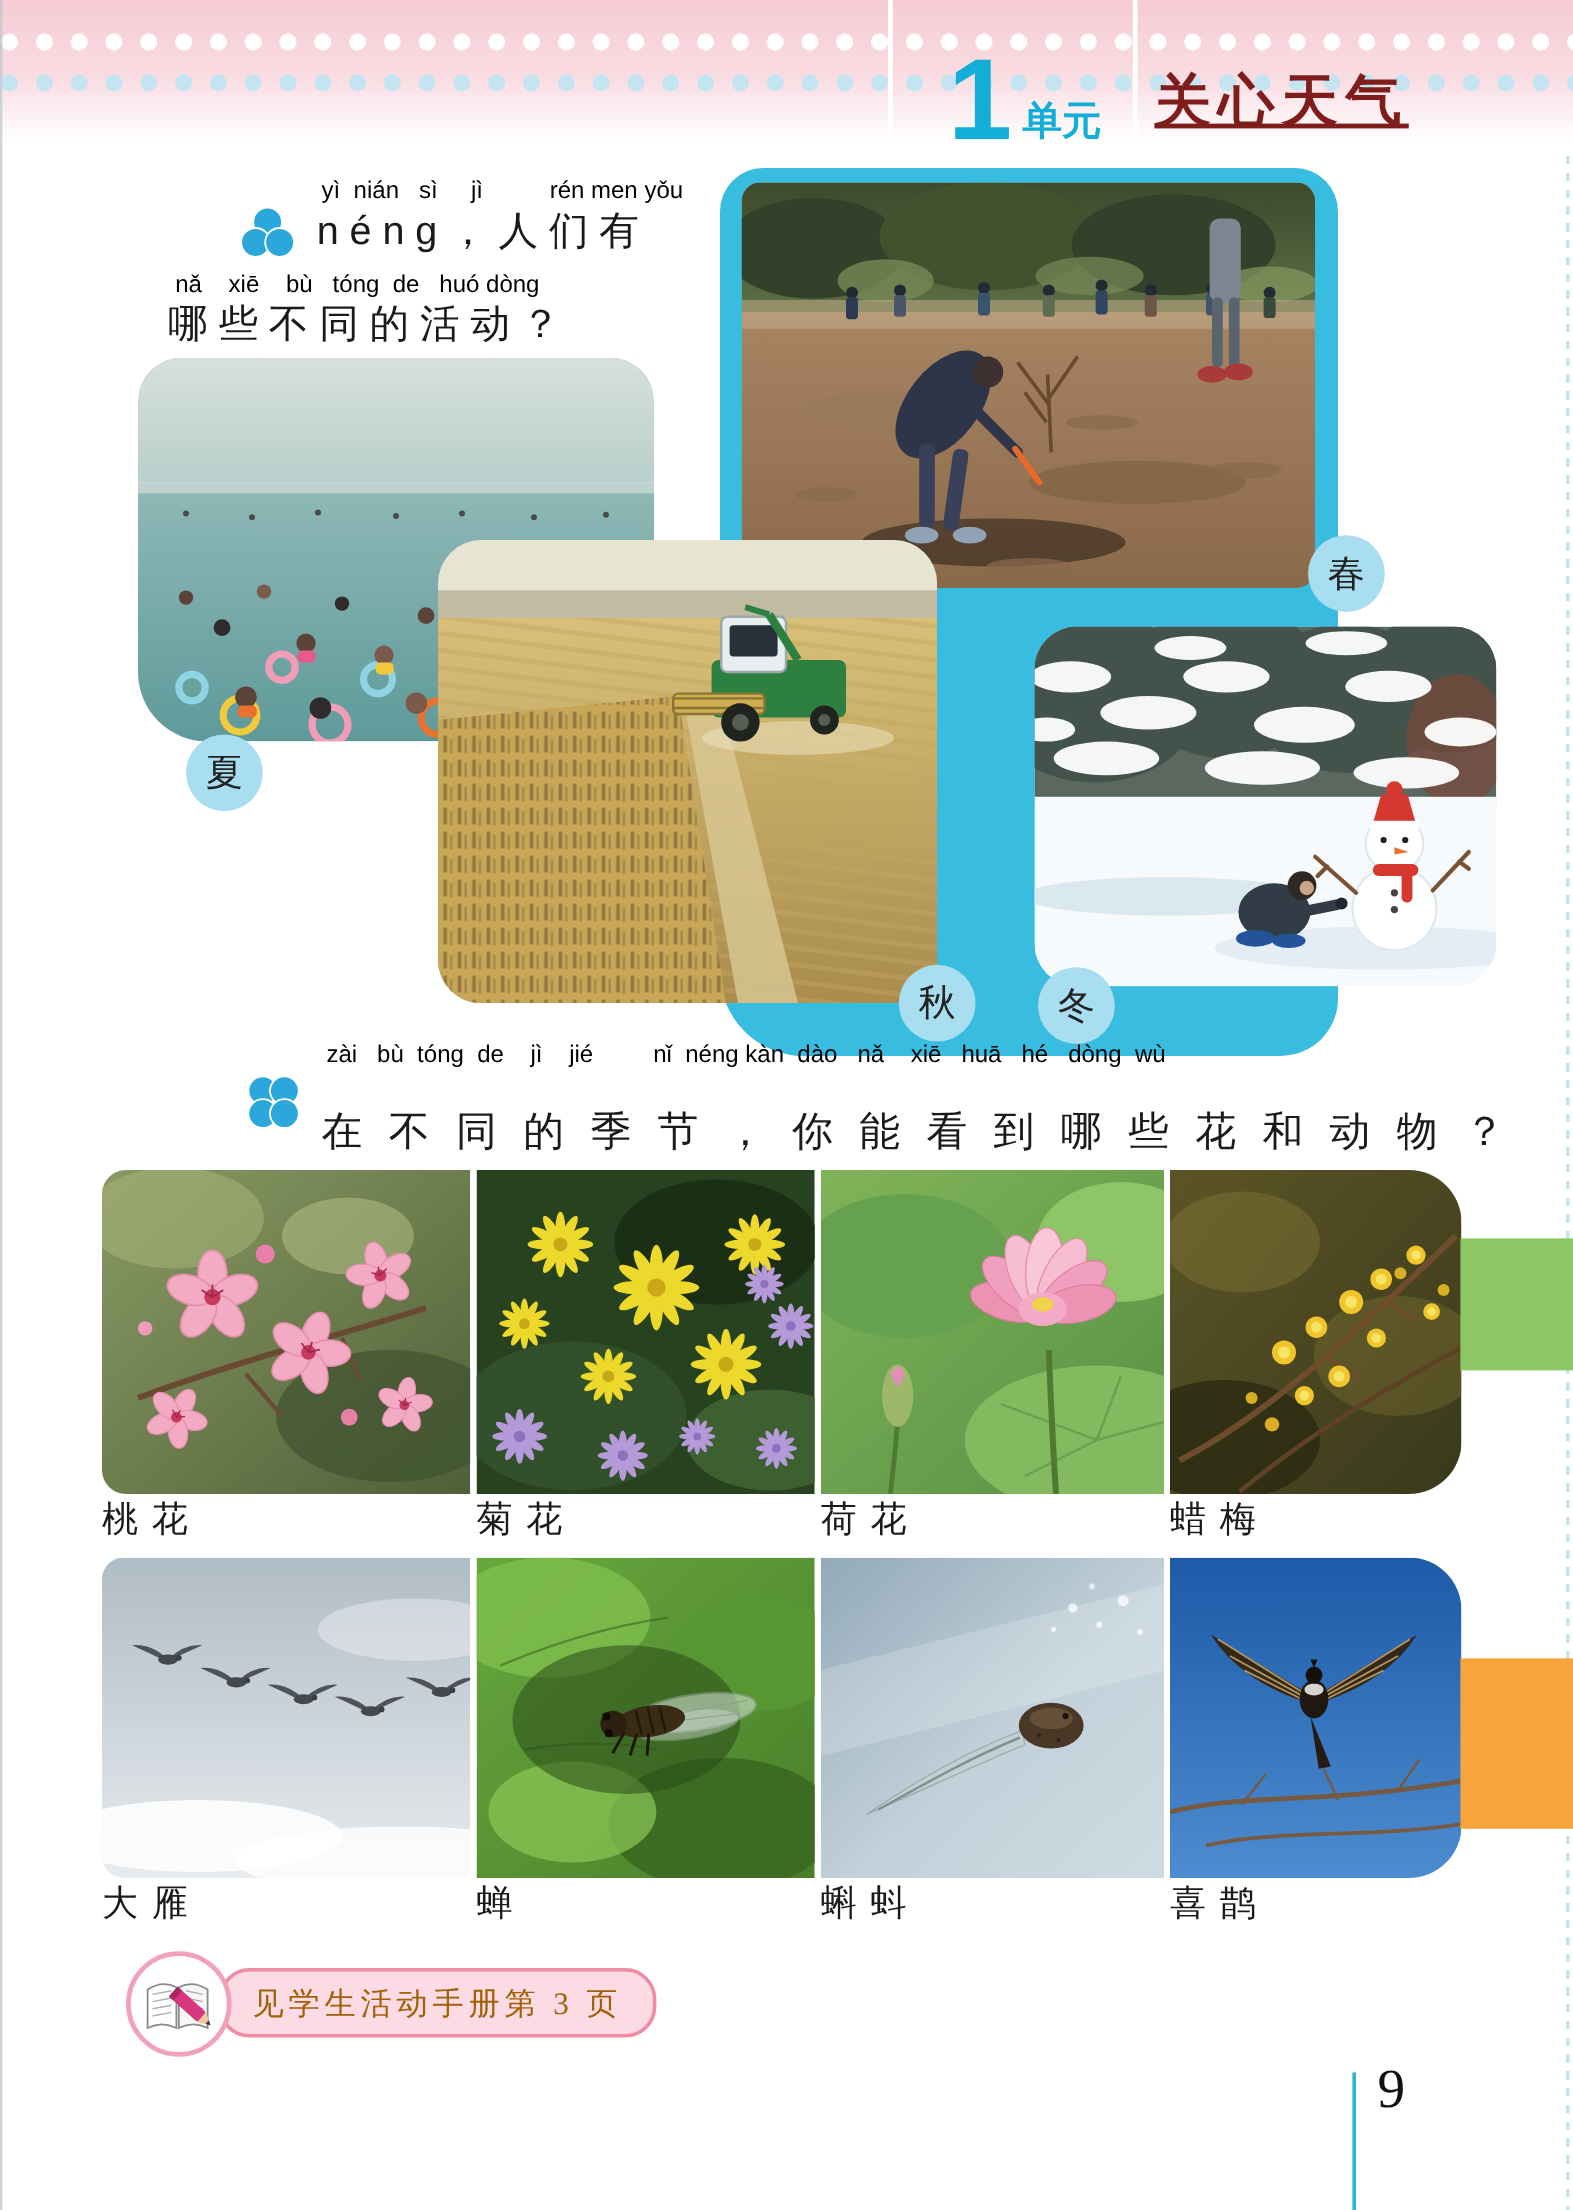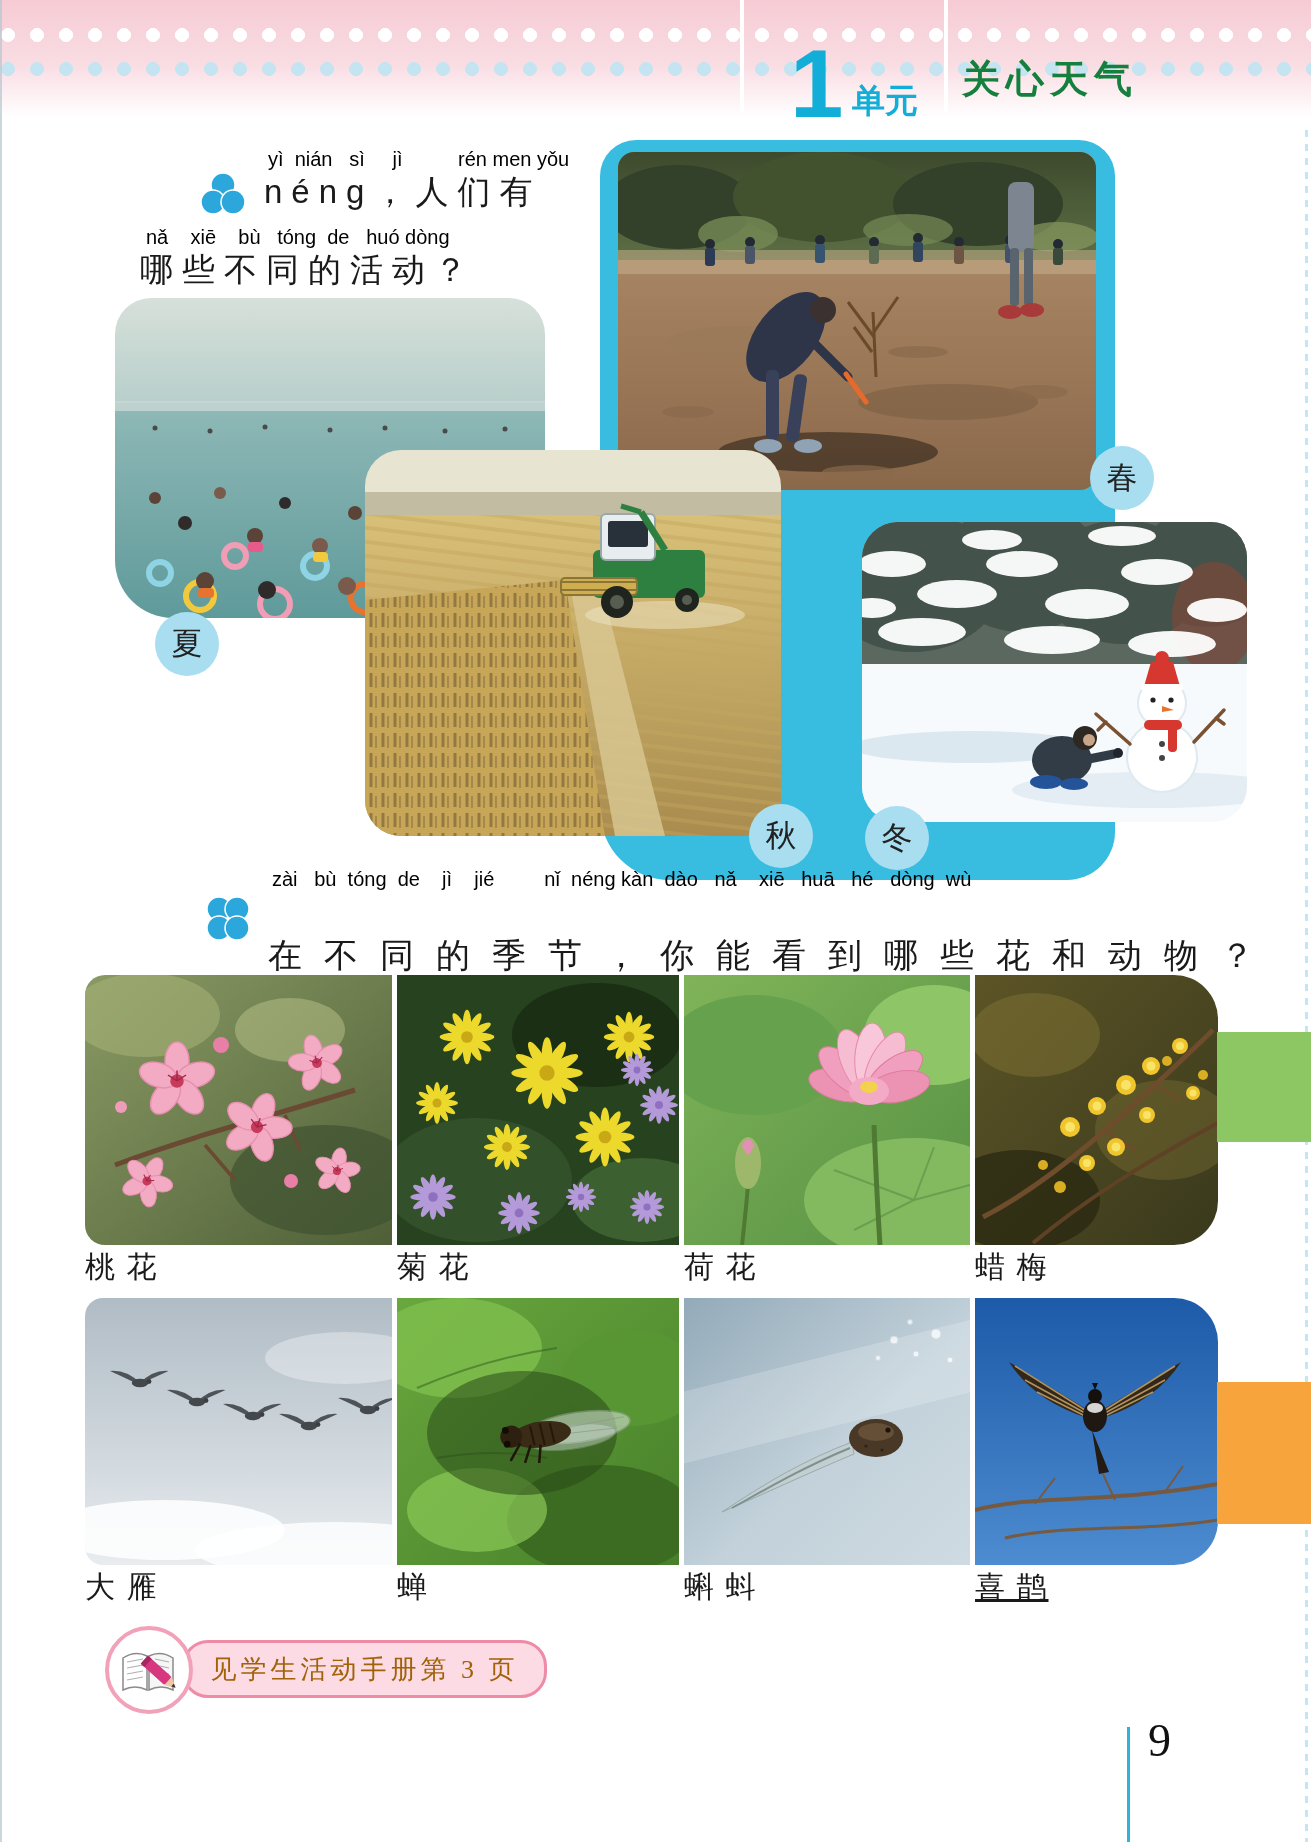--- a/index.html
+++ b/index.html
@@ -10,21 +10,21 @@
   .abs{position:absolute;}
   
   .header-band{left:0;top:0;width:1311px;height:118px;
     background:linear-gradient(180deg,#f6cbd4 0%,#f9dde3 55%,#ffffff 100%);}
   .dots-row{left:0;width:1311px;height:16px;background-repeat:repeat-x;background-size:29px 16px;}
   .dots-white{top:27px;background-image:radial-gradient(circle 7px at 8px 8px,#ffffff 99%,rgba(255,255,255,0) 100%);}
   .dots-blue{top:61px;background-image:radial-gradient(circle 7px at 8px 8px,#c3e4f0 99%,rgba(255,255,255,0) 100%);}
   .header-sep{top:0;width:4px;height:112px;background:#ffffff;}
   .unit-number{left:790px;top:36px;font-size:96px;font-weight:bold;color:#12aed8;line-height:1;}
   .unit-label{left:852px;top:84px;font-size:33px;font-weight:bold;color:#12aed8;line-height:1;}
-  .unit-title{left:962px;top:60px;font-size:38px;font-weight:bold;color:#15803d;line-height:1;letter-spacing:6px;}
+  .unit-title{left:962px;top:60px;font-size:47px;font-weight:bold;color:#7f1d1d;line-height:1;letter-spacing:6px;text-decoration:underline;}
   
   .left-edge{left:0;top:0;width:2px;height:1842px;background:#b7c6ce;opacity:.7;}
   .right-dotted{left:1305px;top:130px;width:3px;height:1712px;
     background:repeating-linear-gradient(180deg,#c2e7f2 0 7px,rgba(255,255,255,0) 7px 14px);}
   
   .blue-panel{left:600px;top:140px;width:515px;height:740px;background:#38bde1;
     border-radius:36px 36px 48px 70px;}
   .photo{overflow:hidden;}
   .photo svg{display:block;width:100%;height:100%;}
   .season-badge{width:64px;height:64px;border-radius:50%;background:#a8def0;
@@ -327,21 +327,21 @@
 
 <div class="abs" style="left:203px;top:896px;width:50px;height:46px;z-index:4;">
   <svg viewBox="0 0 50 46" width="50" height="46">
     <circle cx="16" cy="13" r="12" fill="#2ba7dc" stroke="#fff" stroke-width="1.5"></circle>
     <circle cx="34" cy="13" r="12" fill="#2ba7dc" stroke="#fff" stroke-width="1.5"></circle>
     <circle cx="16" cy="32" r="12" fill="#2ba7dc" stroke="#fff" stroke-width="1.5"></circle>
     <circle cx="34" cy="32" r="12" fill="#2ba7dc" stroke="#fff" stroke-width="1.5"></circle>
   </svg>
 </div>
 <div class="abs pinyin" style="left:272px;top:869px;">zài   bù  tóng  de    jì    jié         nǐ  néng kàn  dào   nǎ    xiē   huā   hé   dòng  wù</div>
-<div class="abs hanzi q2-hanzi" style="left:268px;top:925px;margin-top:12px;">在不同的季节，你能看到哪些花和动物？</div>
+<div class="abs hanzi q2-hanzi" style="left:268px;top:925px;">在不同的季节，你能看到哪些花和动物？</div>
 
 <div class="abs photo" style="left:85px;top:975px;width:307px;height:270px;border-radius:20px 0 0 20px;">
   <svg viewBox="0 0 307 270" preserveAspectRatio="none">
     <defs>
       <linearGradient id="pbg" x1="0" y1="0" x2="1" y2="1">
         <stop offset="0" stop-color="#8a9a64"></stop>
           <stop offset="1" stop-color="#4f6038"></stop>
       </linearGradient>
       <g id="pflower">
         <g fill="#f3abc4" stroke="#e68fae" stroke-width="1">
@@ -629,21 +629,21 @@
       <ellipse cx="0" cy="-2" rx="8" ry="5" fill="#e9e9e9" opacity=".9"></ellipse>
       <circle cx="0" cy="-14" r="7" fill="#15100b"></circle>
       <polygon points="0,-20 3,-27 -3,-27" fill="#15100b"></polygon>
       <polygon points="-3,20 14,62 4,64" fill="#241b12"></polygon>
     </g>
   </svg>
 </div>
 <div class="abs caption" style="left:85px;top:1572px;width:307px;">大 雁</div>
 <div class="abs caption" style="left:397px;top:1572px;width:282px;">蝉</div>
 <div class="abs caption" style="left:684px;top:1572px;width:286px;">蝌 蚪</div>
-<div class="abs caption" style="left:975px;top:1572px;width:243px;text-decoration:underline;">喜 鹊</div>
+<div class="abs caption" style="left:975px;top:1572px;width:243px;">喜 鹊</div>
 
 <div class="abs note-pill">
   <span class="note-text">见学生活动手册第 3 页</span>
 </div>
 <div class="abs note-circle">
   <svg viewBox="0 0 80 80" width="80" height="80">
     <path d="M14 28 Q26 20 38 26 L38 60 Q26 54 14 60 Z" fill="#ffffff" stroke="#8a8a8a" stroke-width="1.5"></path>
     <path d="M64 28 Q52 20 40 26 L40 60 Q52 54 64 60 Z" fill="#f6f6f6" stroke="#8a8a8a" stroke-width="1.5"></path>
     <g stroke="#b0b0b0" stroke-width="1.2">
       <line x1="18" y1="32" x2="34" y2="29"></line>

